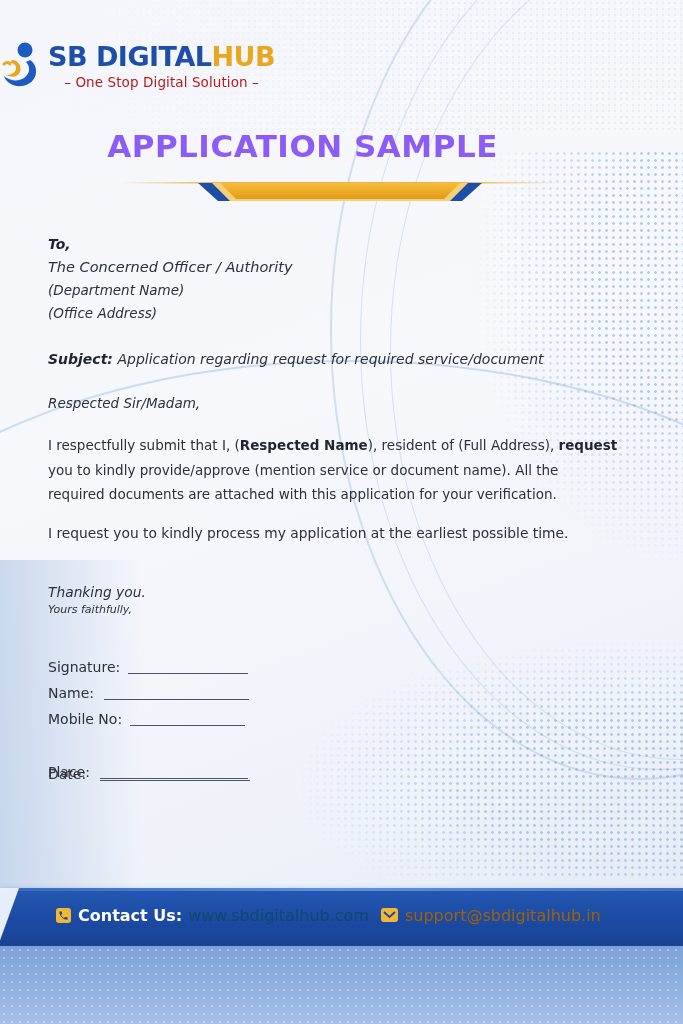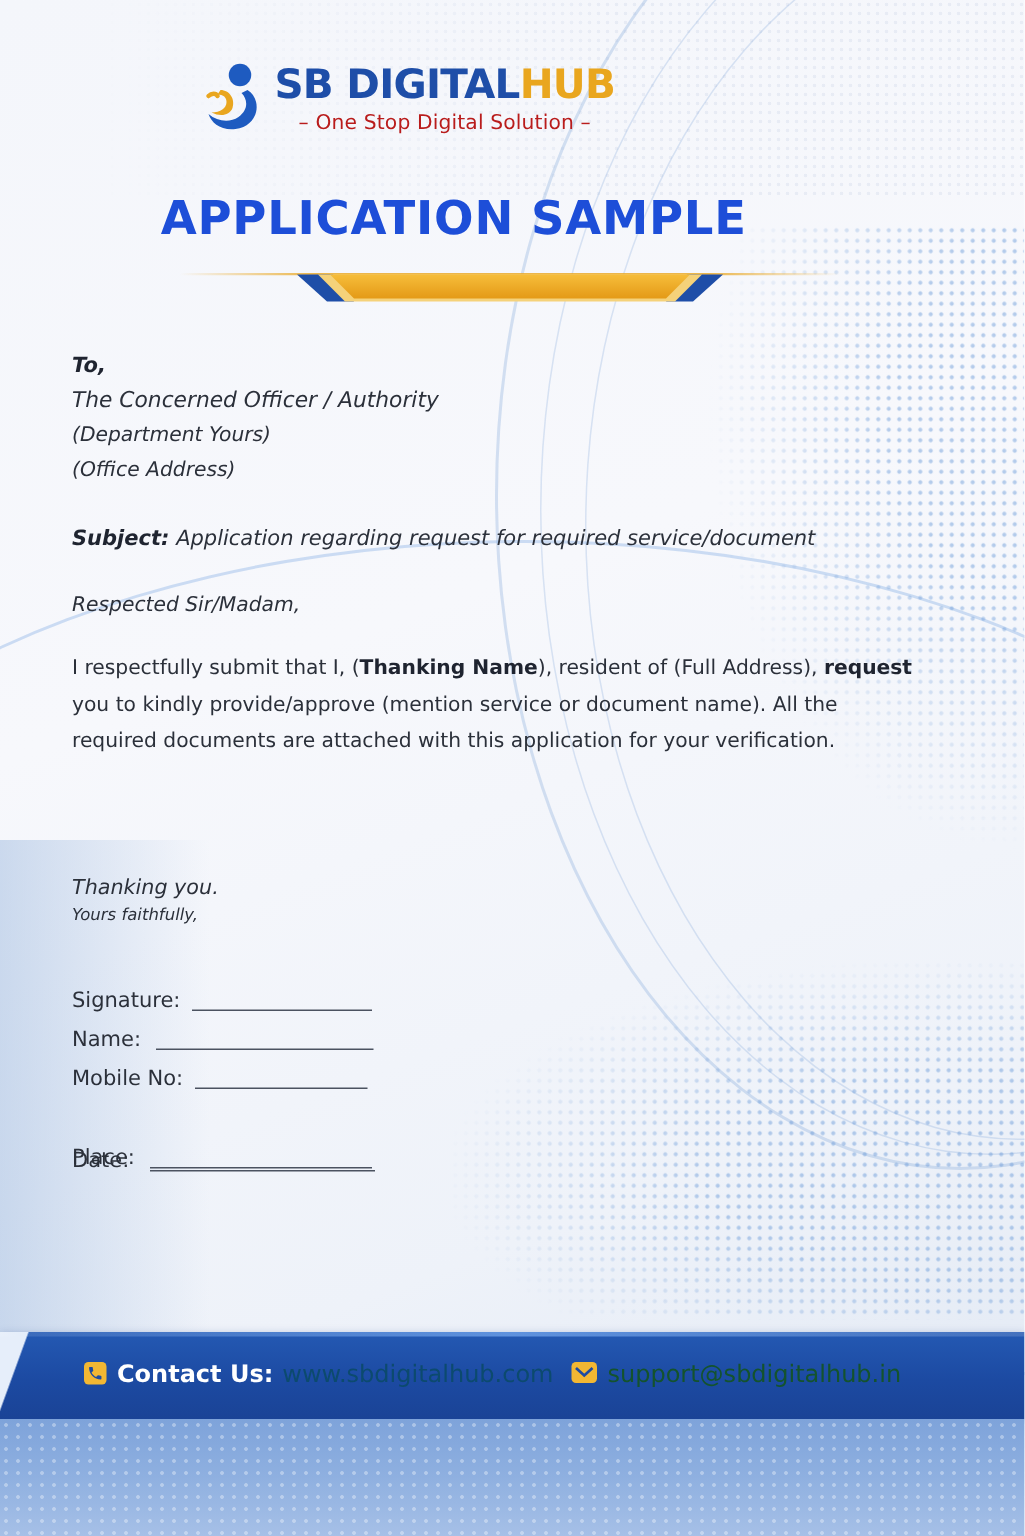--- a/index.html
+++ b/index.html
@@ -30,40 +30,40 @@
     background-size: 7px 7px;
   }
   .left-shade {
     position: absolute; left: 0; top: 560px; width: 140px; height: 330px;
     background: linear-gradient(90deg, rgba(150,180,220,0.45), rgba(200,215,235,0));
   }
 
   
   .logo {
     position: absolute; top: 40px; left: 0; width: 545px;
-    display: flex; justify-content: center; align-items: flex-start;
+    display: flex; justify-content: flex-start; align-items: flex-start;
   }
   .logo-inner { display: flex; align-items: center; gap: 4px; }
   .logo-mark { width: 44px; height: 52px; position: relative; }
   .logo-text-wrap { display: flex; flex-direction: column; align-items: center; }
   .logo-brand {
     font-family: "DejaVu Sans", sans-serif;
     font-weight: bold; font-size: 27px; letter-spacing: -0.5px;
     line-height: 1.0;
   }
   .logo-brand .b1 { color: #1e4ea8; }
   .logo-brand .b2 { color: #e9a61f; }
   .logo-tagline {
     font-size: 13.5px; color: #b91c1c; margin-top: 4px; letter-spacing: 0.1px;
   }
 
   .doc-title {
     position: absolute; top: 128px; left: 0; width: 605px; text-align: center;
     font-family: "DejaVu Sans", sans-serif; font-weight: bold;
-    font-size: 31px; color: #1d4ed8; letter-spacing: 0.5px;
+    font-size: 31px; color: #8b5cf6; letter-spacing: 0.5px;
   }
   .title-ribbon { position: absolute; top: 179px; left: 120px; width: 440px; height: 26px; }
 
   
   .letter {
     position: absolute; left: 48px; top: 234px; width: 600px;
     font-size: 14px; line-height: 1.0; color: #2b303a;
   }
   .line { position: absolute; left: 0; white-space: nowrap; font-style: italic; }
   .bold { font-weight: bold; color: #1f2430; }
@@ -90,21 +90,21 @@
   .footer-content {
     position: absolute; left: 56px; top: 903px; height: 24px;
     display: flex; align-items: center; color: #ffffff; font-size: 16px;
   }
   .f-icon {
     width: 15px; height: 15px; border-radius: 3px; background: #f2b733;
     display: inline-flex; align-items: center; justify-content: center; margin-right: 7px;
   }
   .f-label { font-weight: bold; margin-right: 6px; }
   .f-link { margin-right: 12px; color: #0c4a6e; text-decoration: none; }
-  .f-email { color: #14532d; text-decoration: none; }
+  .f-email { color: #a16207; text-decoration: none; }
 
   .bottom-panel {
     position: absolute; left: 0; top: 946px; width: 683px; height: 78px;
     background: linear-gradient(180deg, #7ea3da 0%, #8fb0e0 50%, #a6c0e7 100%);
   }
   .bottom-panel .dots {
     position: absolute; inset: 0;
     background-image: radial-gradient(circle, rgba(255,255,255,0.35) 1px, transparent 1.5px);
     background-size: 8px 8px;
   }
@@ -161,38 +161,39 @@
     <polygon points="78,4 102,4 116,22 98,22" fill="#1e4ea8"></polygon>
     <polygon points="362,4 338,4 324,22 342,22" fill="#1e4ea8"></polygon>
     <polygon points="92,4 348,4 330,22 110,22" fill="#f5d27a"></polygon>
     <polygon points="100,4 340,4 324,20 116,20" fill="url(#gold)"></polygon>
   </svg>
 </div>
 
 <div class="letter">
   <div class="line bold" style="top:3px;">To,</div>
   <div class="line" style="top:26px; font-size:14.5px;">The Concerned Officer / Authority</div>
-  <div class="line" style="top:50px; font-size:13.5px;">(Department Yours)</div>
+  <div class="line" style="top:50px; font-size:13.5px;">(Department Name)</div>
   <div class="line" style="top:73px; font-size:13.5px;">(Office Address)</div>
 
   <div class="line" style="top:118px; font-size:14px;">
     <span class="bold">Subject:</span><span> Application regarding request for required service/document</span>
   </div>
 
   <div class="line" style="top:163px; font-size:13.5px;">Respected Sir/Madam,</div>
 
   <div class="para" style="top:199px; font-size:13.5px;">
     <div>
-      <span>I respectfully submit that I, (</span><span class="bold">Thanking Name</span><span>), resident of (Full Address), </span><span class="bold">request</span>
+      <span>I respectfully submit that I, (</span><span class="bold">Respected Name</span><span>), resident of (Full Address), </span><span class="bold">request</span>
     </div>
     <div>you to kindly provide/approve  (mention service or document name). All the</div>
     <div>required documents are attached with this application for your verification.</div>
   </div>
 
   <div class="para" style="top:287px; font-size:13.8px;">
+    <div>I request you to kindly process my application at the earliest possible time.</div>
   </div>
 
   <div class="line" style="top:352px; font-size:13.8px;">Thanking you.</div>
   <div class="line" style="top:370px; font-size:11px;">Yours faithfully,</div>
 
   <div class="sig-row" style="top:426px;">
     <span class="sig-label">Signature:</span>
     <span class="sig-blank" style="width:120px;"></span>
   </div>
   <div class="sig-row" style="top:452px;">

